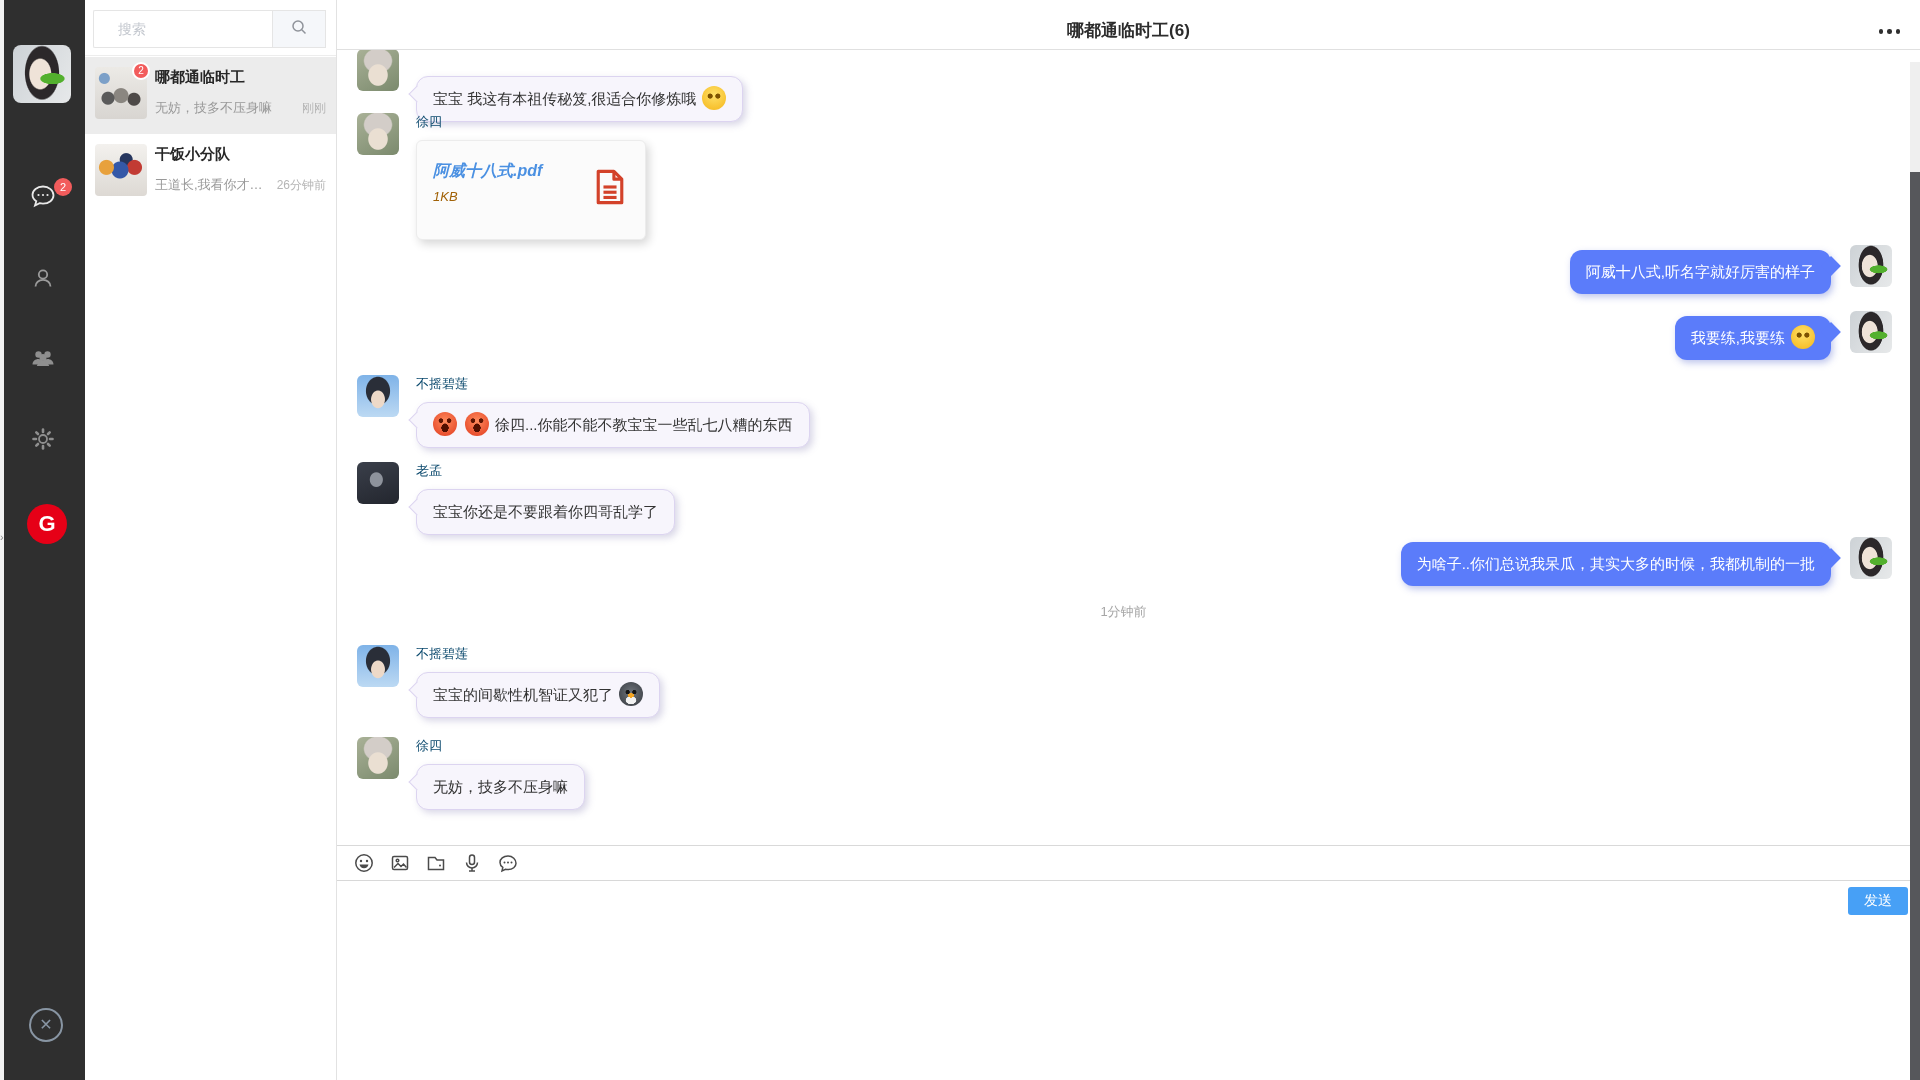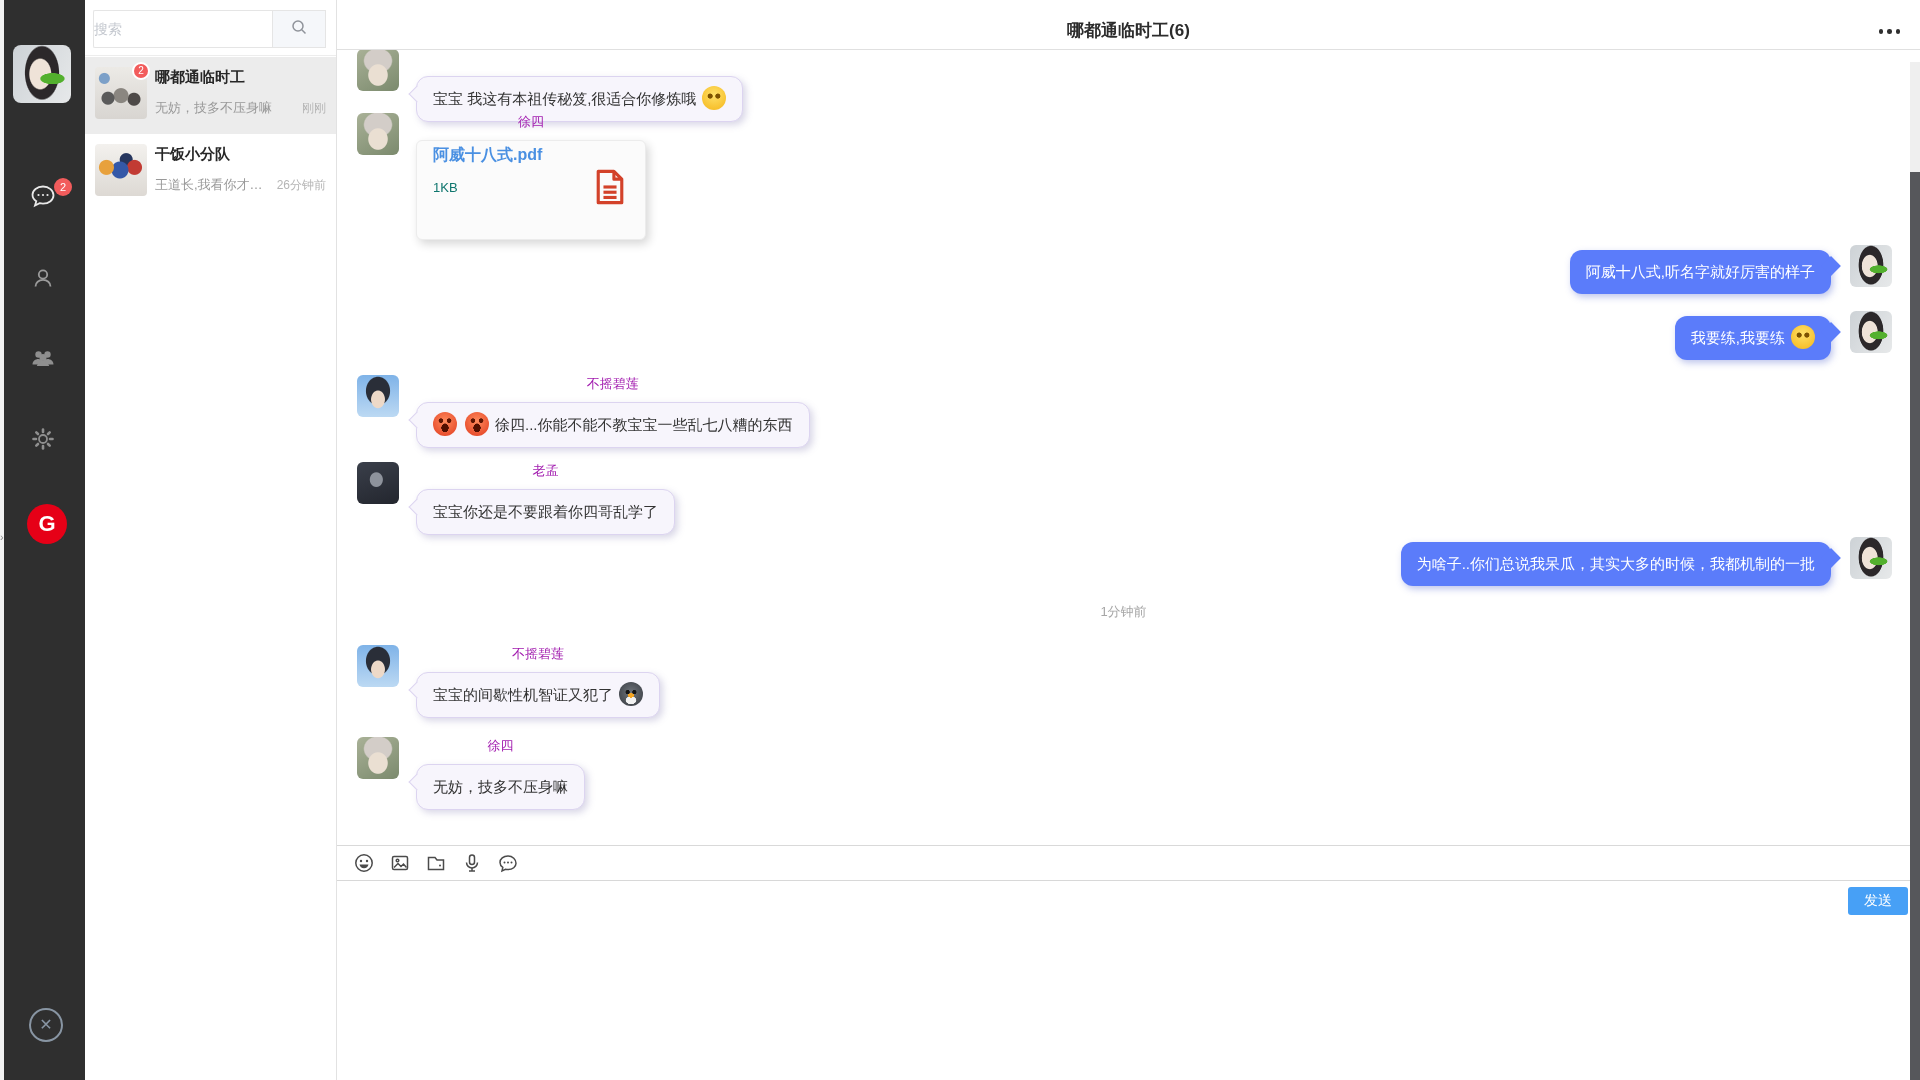--- a/index.html
+++ b/index.html
@@ -19,21 +19,21 @@
     background:#e60017; color:#fff; font-weight:bold; font-size:22px; line-height:40px; text-align:center; }
   .collapse-arrow { position:absolute; left:0px; top:531px; color:#8a8a8a; font-size:11px; z-index:10; }
   .close-btn { position:absolute; left:29px; top:1008px; width:34px; height:34px; border-radius:50%;
     border:2px solid #8895a3; color:#8895a3; font-size:16px; line-height:30px; text-align:center; cursor:pointer; }
 
   
   .panel { position:absolute; left:85px; top:0; bottom:0; width:252px; background:#fff; border-right:1px solid #e2e2e2; z-index:7; }
   .search-section { position:absolute; left:0; right:0; top:0; height:56px; border-bottom:1px solid #ededed; }
   .search-wrap { position:absolute; left:8px; top:10px; width:233px; height:38px; display:flex; }
   .search-input { flex:1; min-width:0; border:1px solid #e5e5e5; border-right:none; border-radius:2px 0 0 2px;
-    padding:0 0; font-size:14px; color:#333; outline:none; }
+    padding:0 24px; font-size:14px; color:#333; outline:none; }
   .search-input::placeholder { color:#c4c8cf; }
   .search-btn { width:54px; background:#f5f7fa; border:1px solid #e5e5e5; display:flex; align-items:center; justify-content:center; cursor:pointer; }
   .conv-item { position:absolute; left:0; right:0; height:77px; cursor:pointer; }
   .conv-item.selected { background:#ececec; }
   .conv-item .c-avatar { position:absolute; left:10px; top:10px; width:52px; height:52px; border-radius:4px; }
   .conv-badge { position:absolute; left:47px; top:3px; min-width:18px; height:18px; border-radius:9px; background:#f25c5c;
     border:2px solid #fff; color:#fff; font-size:10px; line-height:14px; text-align:center; z-index:2; }
   .c-title { position:absolute; left:70px; top:11px; font-size:15px; font-weight:bold; color:#262626; }
   .c-row2 { position:absolute; left:70px; right:10px; top:42px; display:flex; align-items:center; }
   .c-preview { flex:1; min-width:0; font-size:13px; color:#999; white-space:nowrap; overflow:hidden; text-overflow:ellipsis; }
@@ -46,38 +46,38 @@
   .more-dots { position:absolute; right:20px; top:29px; display:flex; gap:4px; cursor:pointer; }
   .more-dots i { width:4.5px; height:4.5px; border-radius:50%; background:#2f2f2f; }
 
   .message-list { position:absolute; left:0; right:0; top:0; bottom:235px; z-index:1; }
   .msg { position:absolute; display:flex; align-items:flex-start; }
   .msg.left  { left:20px; }
   .msg.right { right:28px; flex-direction:row-reverse; }
   .avatar { width:42px; height:42px; border-radius:6px; flex:0 0 42px; }
   .msg.left  .content { margin-left:17px; }
   .msg.right .content { margin-right:19px; }
-  .sender { font-size:13px; color:#a21caf; height:27px; line-height:18px;text-align:center; }
+  .sender { font-size:13px; color:#0c4a6e; height:27px; line-height:18px; }
   .msg.no-name .bubble { margin-top:27px; }
   .msg.right  .bubble { margin-top:5px; }
   .bubble { position:relative; padding:9px 16px; font-size:15px; line-height:26px; border-radius:12px; white-space:nowrap; }
   .msg.left .bubble { background:#f7f5fc; border:1px solid #dcd4f0; color:#333;
     box-shadow:3px 3px 7px rgba(120,110,170,.28); }
   .msg.left .bubble::before { content:''; position:absolute; left:-6px; top:11px; width:11px; height:11px;
     background:#f7f5fc; border-left:1px solid #dcd4f0; border-bottom:1px solid #dcd4f0; transform:rotate(45deg); }
   .msg.right .bubble { background:#5b7cfa; color:#fff; box-shadow:2px 3px 7px rgba(70,90,200,.35); }
   .msg.right .bubble::before { content:''; position:absolute; right:-7px; top:9px; width:14px; height:14px;
     background:#5b7cfa; transform:rotate(45deg); }
   .msg-time { position:absolute; left:0; right:10px; text-align:center; color:#a6a6a6; font-size:13px; }
 
   
   .filecard { position:relative; width:230px; height:100px; background:#fbfbfb; border:1px solid #ececec;
-    border-radius:6px; box-shadow:3px 4px 10px rgba(0,0,0,.16); padding:4px 16px; cursor:pointer; }
+    border-radius:6px; box-shadow:3px 4px 10px rgba(0,0,0,.16); padding:20px 16px; cursor:pointer;font-style:italic; }
   .fname { color:#4a90e2; font-size:16px; font-weight:bold; white-space:nowrap; }
-  .fsize { color:#0f766e; font-size:13px; margin-top:14px; }
+  .fsize { color:#a16207; font-size:13px; margin-top:7px; }
   .pdficon { position:absolute; right:18px; top:24px; }
 
   
   .emo { display:inline-block; width:24px; height:24px; border-radius:50%; vertical-align:-6px; }
   .emo.before { margin-right:6px; } .emo.after { margin-left:6px; }
   .emo.before + .emo.before { margin-left:2px; }
   .emo-hugging-face, .emo-melting-face { background:
     radial-gradient(circle at 34% 42%, #7d5200 2.2px, transparent 2.9px),
     radial-gradient(circle at 66% 42%, #7d5200 2.2px, transparent 2.9px),
     radial-gradient(circle at 50% 36%, #ffe169, #f7c02d 75%); }

